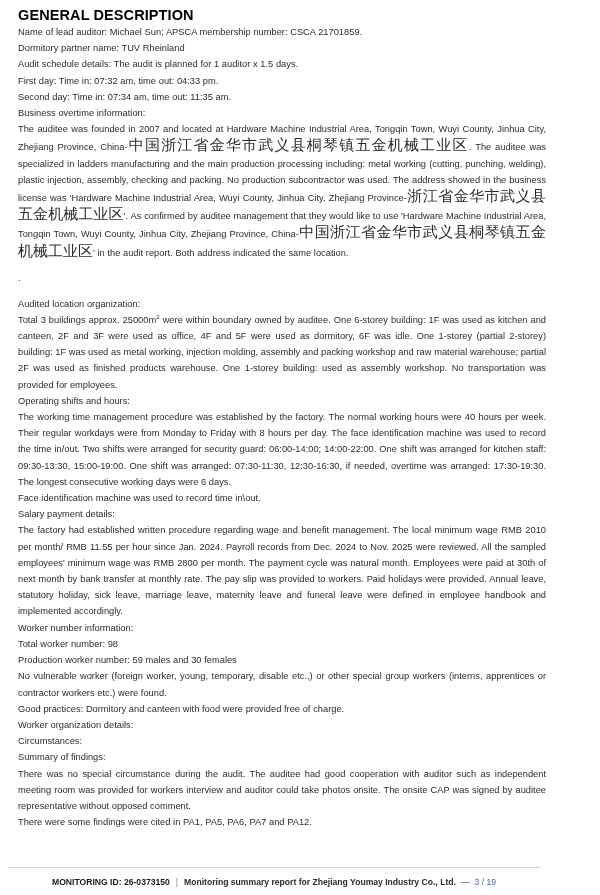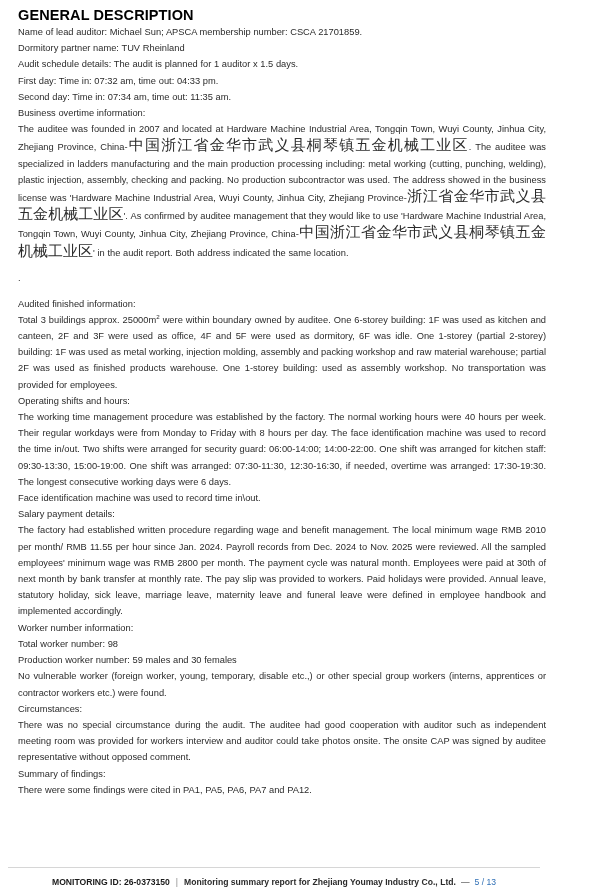--- a/index.html
+++ b/index.html
@@ -117,49 +117,51 @@
     <p class="para">Dormitory partner name: TUV Rheinland</p>
     <p class="para">Audit schedule details: The audit is planned for 1 auditor x 1.5 days.</p>
     <p class="para">First day: Time in: 07:32 am, time out: 04:33 pm.</p>
     <p class="para">Second day: Time in: 07:34 am, time out: 11:35 am.</p>
     <p class="para">Business overtime information:</p>
 
     <p class="para multi"><span>The auditee was founded in 2007 and located at Hardware Machine Industrial Area, Tongqin Town, Wuyi County, Jinhua City, Zhejiang Province, China-</span><span class="cn">中国浙江省金华市武义县桐琴镇五金机械工业区</span><span>. The auditee was specialized in ladders manufacturing and the main production processing including: metal working (cutting, punching, welding), plastic injection, assembly, checking and packing. No production subcontractor was used. The address showed in the business license was 'Hardware Machine Industrial Area, Wuyi County, Jinhua City, Zhejiang Province-</span><span class="cn">浙江省金华市武义县五金机械工业区</span><span>'. As confirmed by auditee management that they would like to use 'Hardware Machine Industrial Area, Tongqin Town, Wuyi County, Jinhua City, Zhejiang Province, China-</span><span class="cn">中国浙江省金华市武义县桐琴镇五金机械工业区</span><span>' in the audit report. Both address indicated the same location.</span></p>
 
     <p class="spacer-dot">.</p>
 
-    <p class="para">Audited finished information:</p>
+    <p class="para">Audited location organization:</p>
     <p class="para multi"><span>Total 3 buildings approx. 25000m</span><sup class="sq">2</sup><span> were within boundary owned by auditee. One 6-storey building: 1F was used as kitchen and canteen, 2F and 3F were used as office, 4F and 5F were used as dormitory, 6F was idle. One 1-storey (partial 2-storey) building: 1F was used as metal working, injection molding, assembly and packing workshop and raw material warehouse; partial 2F was used as finished products warehouse. One 1-storey building: used as assembly workshop. No transportation was provided for employees.</span></p>
 
     <p class="para">Operating shifts and hours:</p>
     <p class="para multi">The working time management procedure was established by the factory. The normal working hours were 40 hours per week. Their regular workdays were from Monday to Friday with 8 hours per day. The face identification machine was used to record the time in/out. Two shifts were arranged for security guard: 06:00-14:00; 14:00-22:00. One shift was arranged for kitchen staff: 09:30-13:30, 15:00-19:00. One shift was arranged: 07:30-11:30, 12:30-16:30, if needed, overtime was arranged: 17:30-19:30. The longest consecutive working days were 6 days.</p>
 
     <p class="para">Face identification machine was used to record time in\out.</p>
 
     <p class="para">Salary payment details:</p>
     <p class="para multi">The factory had established written procedure regarding wage and benefit management. The local minimum wage RMB 2010 per month/ RMB 11.55 per hour since Jan. 2024. Payroll records from Dec. 2024 to Nov. 2025 were reviewed. All the sampled employees' minimum wage was RMB 2800 per month. The payment cycle was natural month. Employees were paid at 30th of next month by bank transfer at monthly rate. The pay slip was provided to workers. Paid holidays were provided. Annual leave, statutory holiday, sick leave, marriage leave, maternity leave and funeral leave were defined in employee handbook and implemented accordingly.</p>
 
     <p class="para">Worker number information:</p>
     <p class="para">Total worker number: 98</p>
     <p class="para">Production worker number: 59 males and 30 females</p>
     <p class="para multi">No vulnerable worker (foreign worker, young, temporary, disable etc.,) or other special group workers (interns, apprentices or contractor workers etc.) were found.</p>
+    <p class="para">Good practices: Dormitory and canteen with food were provided free of charge.</p>
 
+    <p class="para">Worker organization details:</p>
 
     <p class="para">Circumstances:</p>
+    <p class="para">Summary of findings:</p>
+
     <p class="para multi">There was no special circumstance during the audit. The auditee had good cooperation with auditor such as independent meeting room was provided for workers interview and auditor could take photos onsite. The onsite CAP was signed by auditee representative without opposed comment.</p>
-
-    <p class="para">Summary of findings:</p>
     <p class="para">There were some findings were cited in PA1, PA5, PA6, PA7 and PA12.</p>
 
   </div>
 
   <div class="footer">
     <div class="footer-rule"></div>
     <div class="footer-line">
       <span class="footer-id">MONITORING ID: 26-0373150</span>
       <span class="footer-sep">|</span>
       <span class="footer-desc">Monitoring summary report for Zhejiang Youmay Industry Co., Ltd.</span>
       <span class="footer-dash">—</span>
-      <span class="footer-page">5 / 13</span>
+      <span class="footer-page">3 / 19</span>
     </div>
   </div>
 
 </div>
 
 </body></html>

